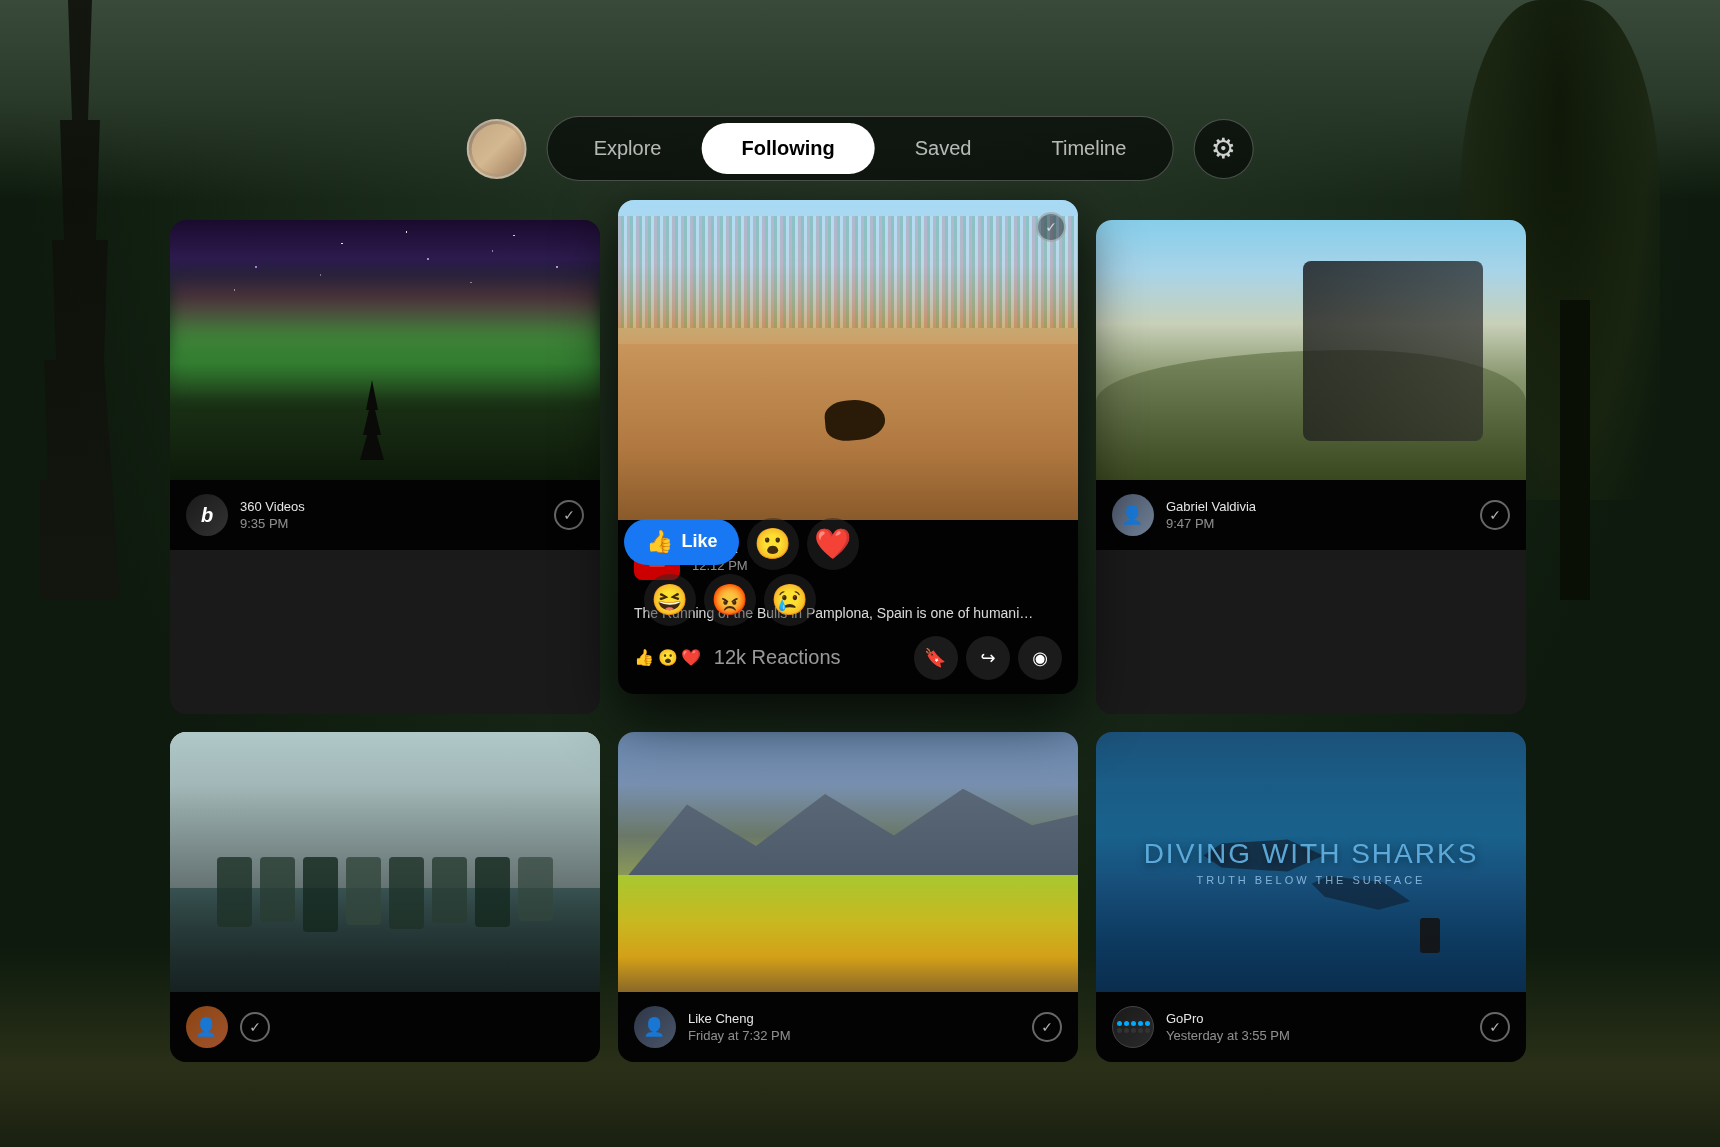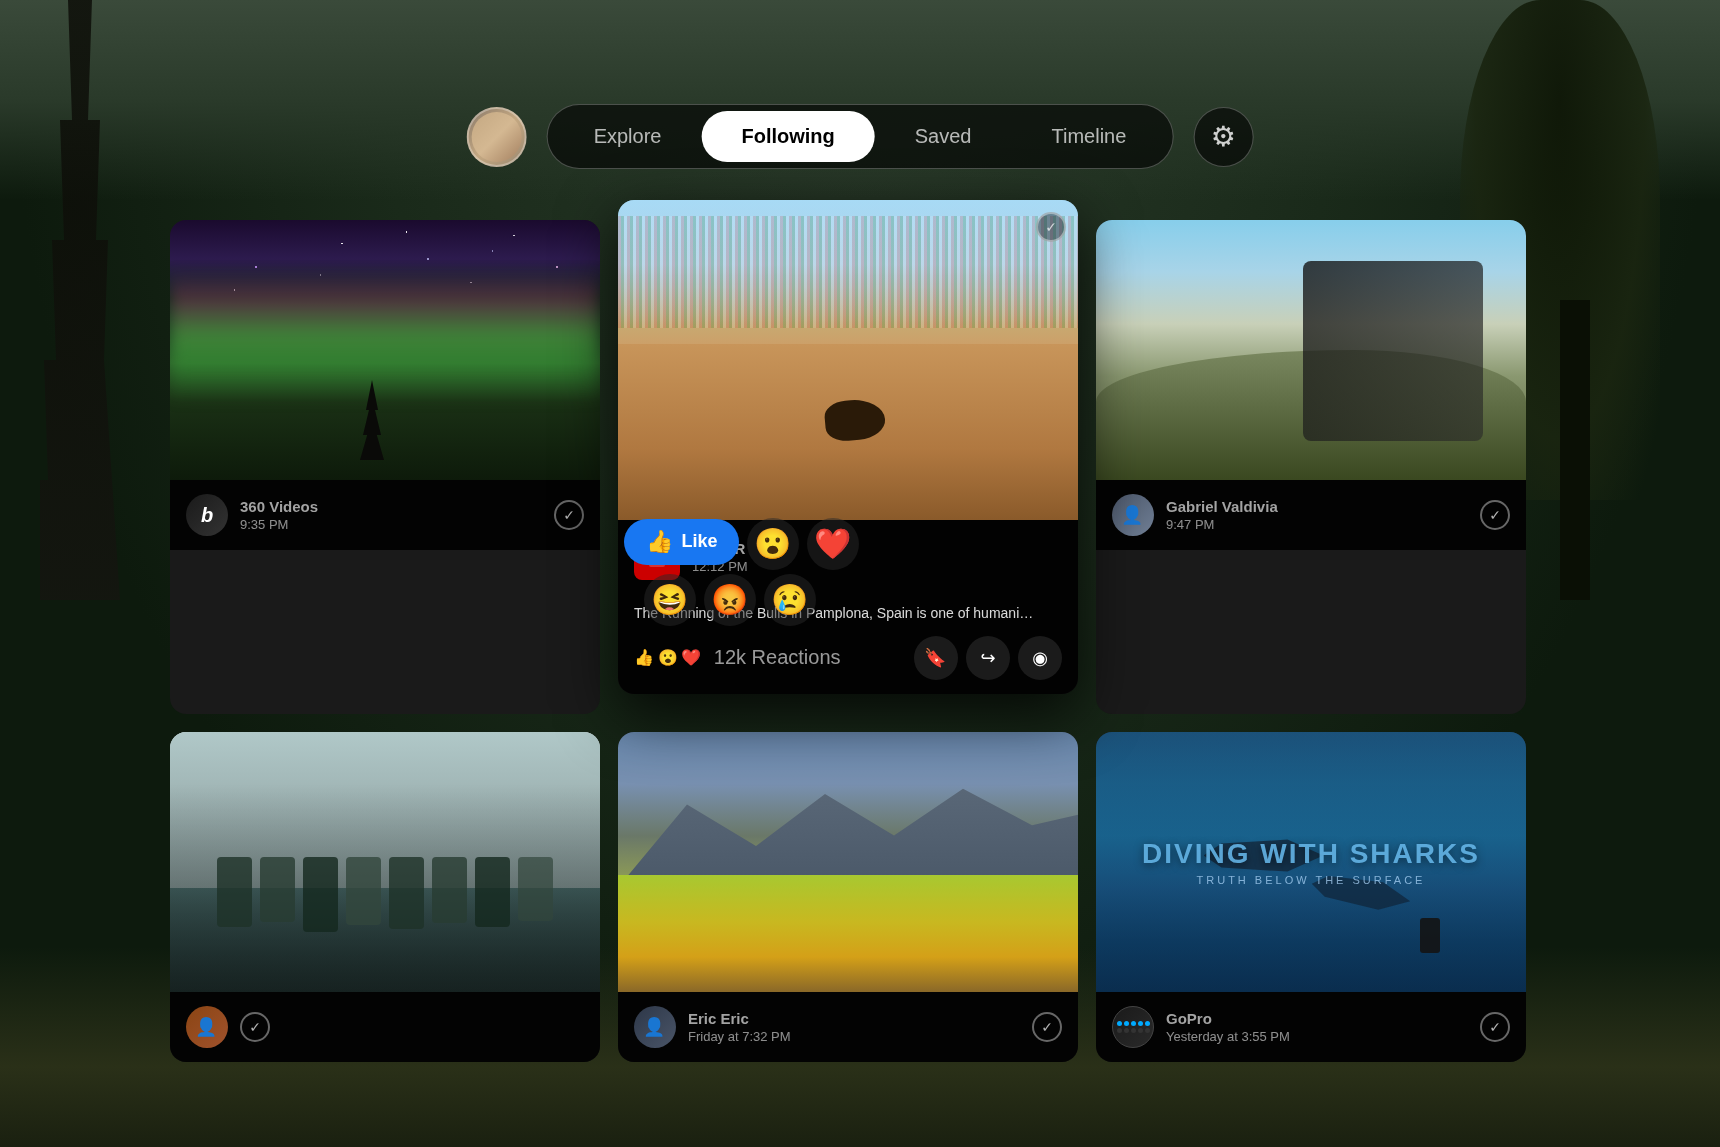--- a/index.html
+++ b/index.html
@@ -72,21 +72,21 @@
       top: 300px;
       width: 30px;
       height: 300px;
       background: #0a0f05;
       z-index: 2;
     }
 
     
     .nav-bar {
       position: absolute;
-      top: 104px;
+      top: 116px;
       left: 50%;
       transform: translateX(-50%);
       display: flex;
       align-items: center;
       gap: 20px;
       z-index: 10;
     }
 
     .avatar-nav {
       width: 60px;
@@ -443,21 +443,21 @@
     .sharks-title {
       position: absolute;
       top: 50%;
       transform: translateY(-50%);
       left: 0; right: 0;
       text-align: center;
     }
 
     .sharks-title-text {
       font-size: 28px;
-      font-weight: 700;
+      font-weight: 400;
       color: rgba(100,180,230,0.9);
       text-transform: uppercase;
       letter-spacing: 2px;
       text-shadow: 0 2px 8px rgba(0,0,0,0.5);
       line-height: 1.2;
     }
 
     .sharks-subtitle-text {
       font-size: 11px;
       color: rgba(180,220,255,0.7);
@@ -488,23 +488,23 @@
       font-weight: 700;
       color: white;
       overflow: hidden;
     }
 
     .card-info {
       flex: 1;
     }
 
     .card-name {
-      font-size: 15px;
-      font-weight: 700;
-      color: #a3a3a3;
+      font-size: 13px;
+      font-weight: 400;
+      color: #e5e5e5;
     }
 
     .card-time {
       font-size: 13px;
       color: rgba(255,255,255,0.55);
       margin-top: 2px;
     }
 
     .card-check {
       width: 30px;
@@ -835,21 +835,21 @@
   <div class="card">
     <div class="card-image card-landscape">
       <div class="landscape-mountains"></div>
       <div class="landscape-trees"></div>
     </div>
     <div class="card-footer">
       <div class="card-avatar av-eric">
         <span style="font-size:18px;">👤</span>
       </div>
       <div class="card-info">
-        <div class="card-name">Eric Eric</div>
+        <div class="card-name">Like Cheng</div>
         <div class="card-time">Friday at 7:32 PM</div>
       </div>
       <div class="card-check">✓</div>
     </div>
   </div>
 
   <div class="card">
     <div class="card-image card-sharks">
       <div class="sharks-water"></div>
       <div class="shark-shape"></div>

